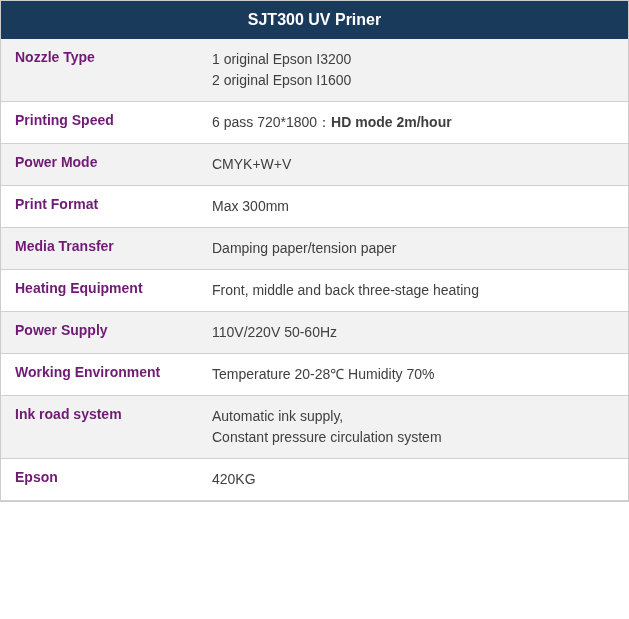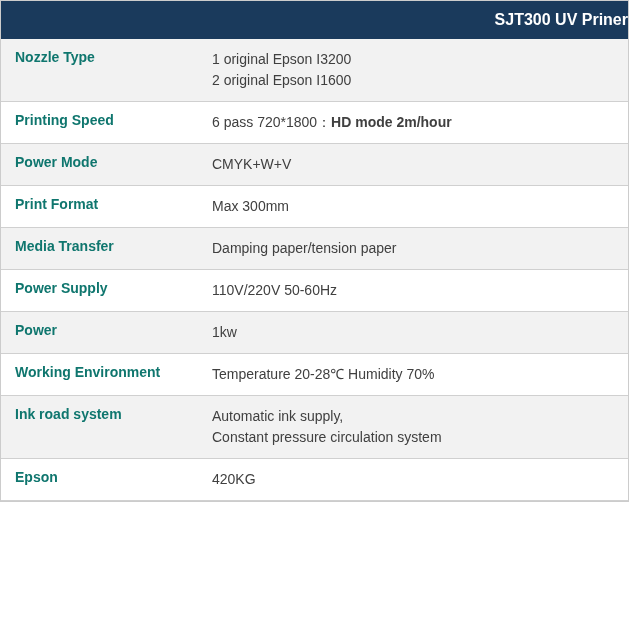--- a/index.html
+++ b/index.html
@@ -9,21 +9,21 @@
       background: #fff;
       width: 629px;
     }
     .table-container {
       width: 629px;
       border: 1px solid #ccc;
     }
     .table-header {
       background-color: #1a3a5c;
       color: #ffffff;
-      text-align: right;
+      text-align: center;
       padding: 10px 0;
       font-size: 16px;
       font-weight: bold;
     }
     .table-body {
       width: 100%;
       border-collapse: collapse;
     }
     .table-body tr {
       border-bottom: 1px solid #d0d0d0;
@@ -34,21 +34,21 @@
     .table-body tr:nth-child(even) {
       background-color: #ffffff;
     }
     .table-body td {
       padding: 10px 14px;
       vertical-align: top;
     }
     .col-label {
       width: 197px;
       font-weight: bold;
-      color: #0f766e;
+      color: #701a75;
       font-size: 14px;
     }
     .col-value {
       color: #404040;
       font-size: 14px;
       line-height: 1.5;
     }
     .bold-text {
       font-weight: bold;
     }
@@ -74,26 +74,26 @@
         </tr>
         <tr>
           <td class="col-label">Print Format</td>
           <td class="col-value">Max 300mm</td>
         </tr>
         <tr>
           <td class="col-label">Media Transfer</td>
           <td class="col-value">Damping paper/tension paper</td>
         </tr>
         <tr>
+          <td class="col-label">Heating Equipment</td>
+          <td class="col-value">Front, middle and back three-stage heating</td>
+        </tr>
+        <tr>
           <td class="col-label">Power Supply</td>
           <td class="col-value">110V/220V 50-60Hz</td>
-        </tr>
-        <tr>
-          <td class="col-label">Power</td>
-          <td class="col-value">1kw</td>
         </tr>
         <tr>
           <td class="col-label">Working Environment</td>
           <td class="col-value">Temperature 20-28℃ Humidity 70%</td>
         </tr>
         <tr>
           <td class="col-label">Ink road system</td>
           <td class="col-value">Automatic ink supply,<br>Constant pressure circulation system</td>
         </tr>
         <tr>

